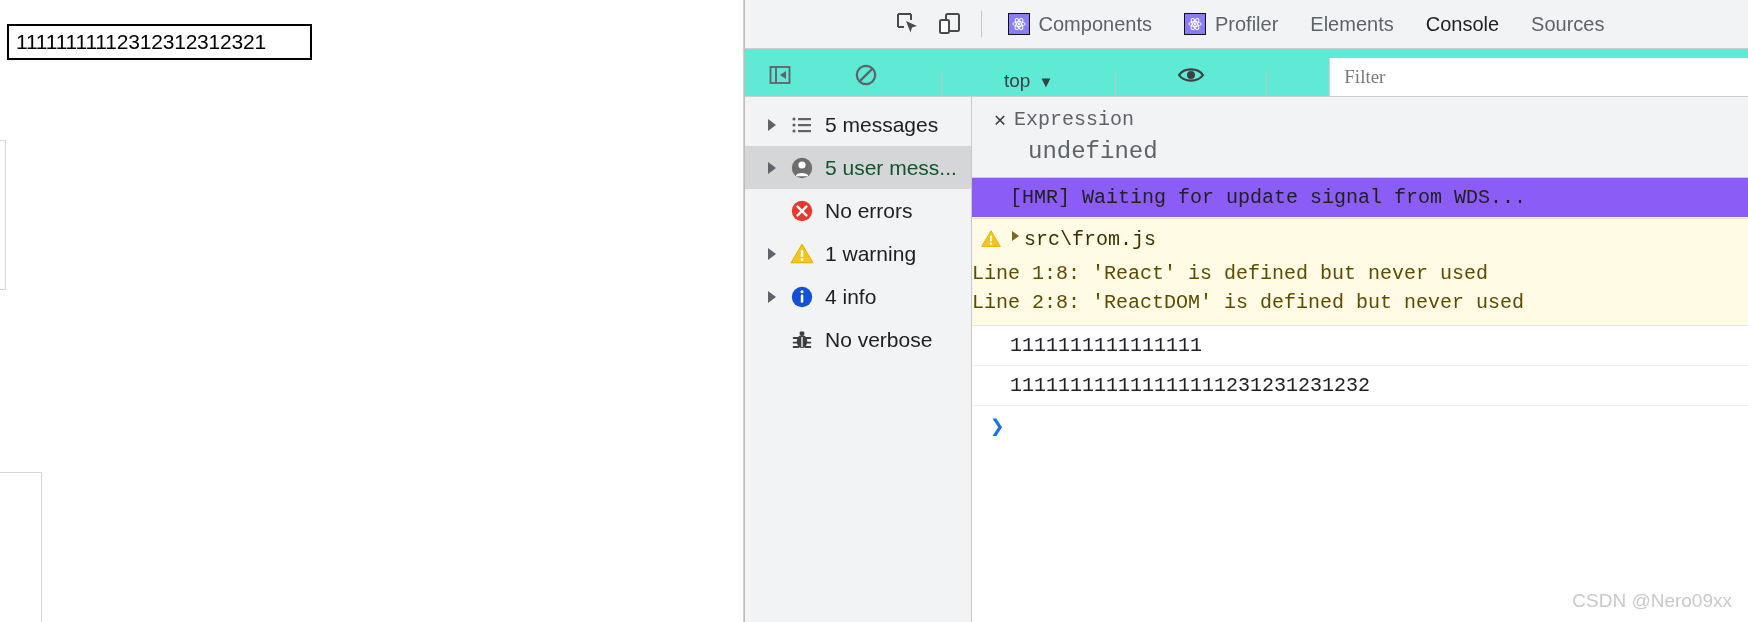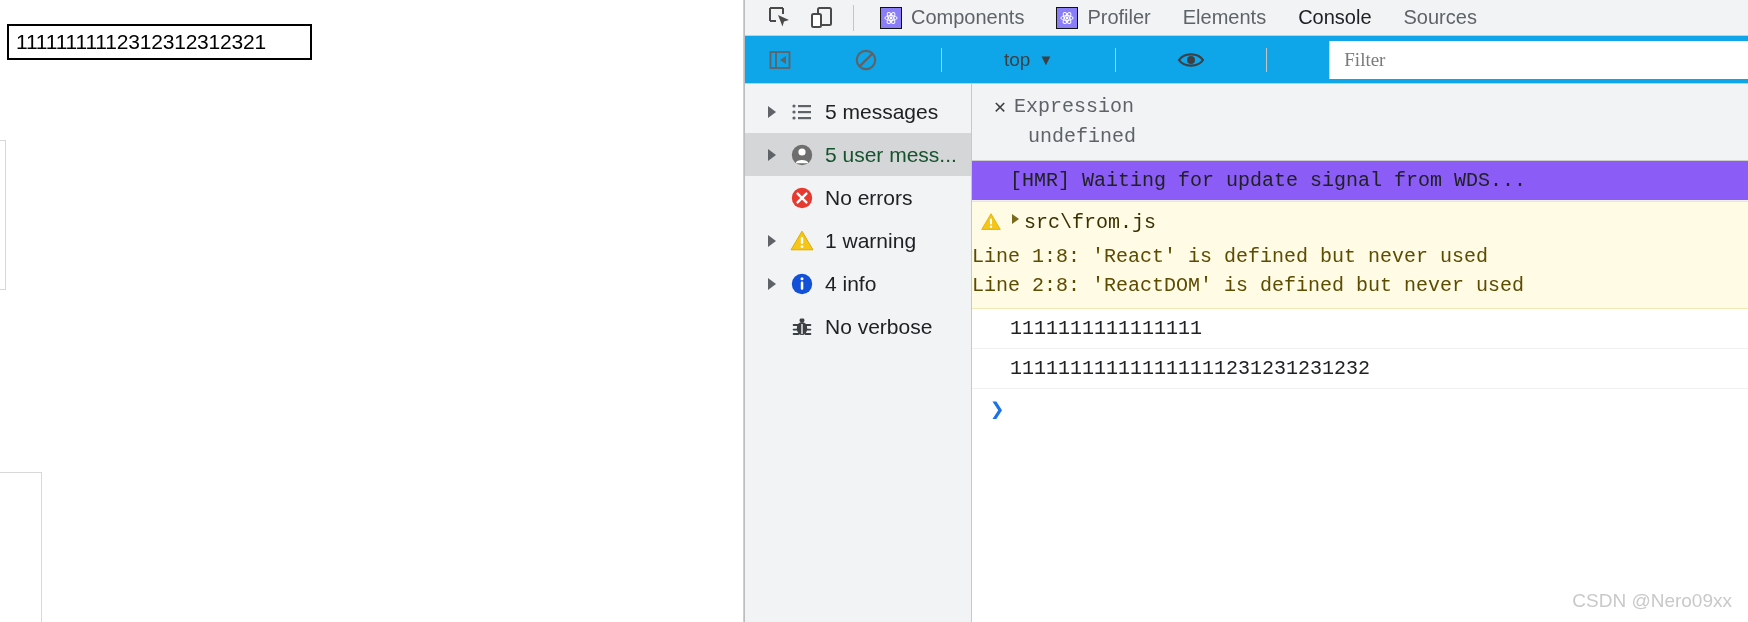--- a/index.html
+++ b/index.html
@@ -51,27 +51,28 @@
   
   .devtools {
     width: 1004px; height: 622px;
     background: #f1f3f4;
     display: flex; flex-direction: column;
     border-left: 1px solid #bdbdbd;
   }
 
   
   .tabstrip {
-    height: 36px;
+    height: 49px;
     display: flex; align-items: center;
     background: #f1f3f4;
     border-bottom: 1px solid #cdcdcd;
     padding-left: 14px;
     flex: 0 0 auto;
     overflow: hidden;
+    justify-content: center;
   }
   .tb-icon-btn {
     width: 42px; height: 42px;
     display: flex; align-items: center; justify-content: center;
     background: transparent; border: none; cursor: pointer;
   }
   .tb-icon-btn svg { display: block; }
   .tb-sep {
     width: 1px; height: 26px; background: #c4c4c4; margin: 0 10px;
   }
@@ -96,22 +97,22 @@
     width: 22px; height: 22px;
     background: #8a7ef8;
     border: 1px solid #111;
     display: flex; align-items: center; justify-content: center;
     flex: 0 0 auto;
   }
 
   
   .filterbar {
     height: 48px;
-    display: flex; align-items: center;
-    background: #0ea5e9;
+    display: flex; align-items: flex-end;
+    background: #5eead4;
     border-bottom: 1px solid #cdcdcd;
     padding-left: 14px;
     flex: 0 0 auto;
     gap: 44px;
   }
   .fb-btn {
     width: 42px; height: 42px;
     display: flex; align-items: center; justify-content: center;
     background: transparent; border: none; cursor: pointer;
   }
@@ -194,21 +195,21 @@
     color: #5f6368;
     padding: 2px 0 2px 14px;
   }
   .eval-x {
     width: 28px; flex: 0 0 auto;
     font-size: 20px; color: #3c4043; cursor: pointer;
     text-align: center;
   }
   .eval-value {
     font-family: "Liberation Mono", monospace;
-    font-size: 20px;
+    font-size: 24px;
     color: #5f6368;
     padding: 4px 0 2px 56px;
   }
 
   .msg {
     font-family: "Liberation Mono", monospace;
     font-size: 20px;
     line-height: 29px;
     border-bottom: 1px solid #f0f0f0;
     padding: 5px 0 5px 0;

